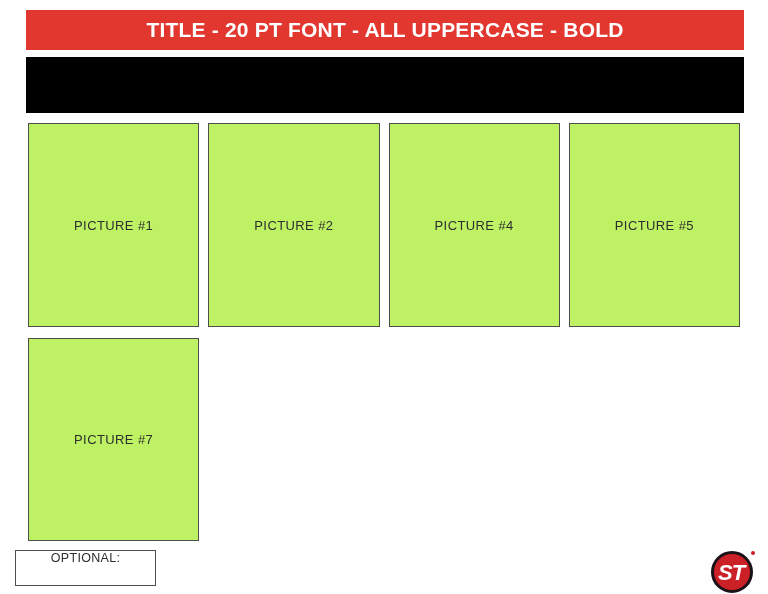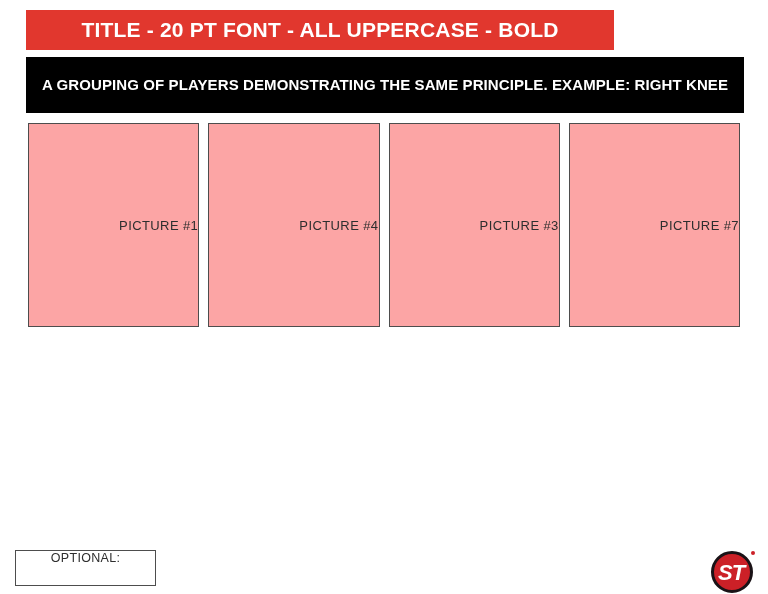--- a/index.html
+++ b/index.html
@@ -11,21 +11,21 @@
     height: 594px;
     background: #ffffff;
     position: relative;
     overflow: hidden;
     font-family: "Liberation Sans", sans-serif;
   }
   .title-bar {
     position: absolute;
     left: 26px;
     top: 10px;
-    width: 588px;
+    width: 718px;
     height: 40px;
     background: var(--title_bg, #e1372e);
     color: var(--banner_text, #ffffff);
     display: flex;
     align-items: center;
     justify-content: center;
     font-size: 21px;
     font-weight: bold;
     letter-spacing: 0.2px;
     white-space: pre;
@@ -57,24 +57,24 @@
     width: 712px;
     display: grid;
     grid-template-columns: repeat(4, 1fr);
     grid-template-rows: 204px 203px;
     column-gap: 9px;
     row-gap: 11px;
   }
   .pic-box {
     box-sizing: border-box;
     border: 1px solid var(--box_border, #4d4d4d);
-    background: #fca5a5;
+    background: #bef264;
     display: flex;
     align-items: center;
-    justify-content: flex-end;
+    justify-content: center;
   }
   .pic-label {
     font-size: 13px;
     color: var(--label_text, #2e2e2e);
     letter-spacing: 0.4px;
   }
   .optional-box {
     position: absolute;
     box-sizing: border-box;
     left: 15px;
@@ -103,32 +103,34 @@
   }
 </style>
 </head>
 <body>
 
 <div class="title-bar">
   <span>TITLE - 20 PT FONT - ALL UPPERCASE - BOLD</span>
 </div>
 
 <div class="subtitle-bar">
-  <div class="subtitle-line">A GROUPING OF PLAYERS DEMONSTRATING THE SAME PRINCIPLE. EXAMPLE: RIGHT KNEE</div>
 </div>
 
 <div class="picture-grid">
   <div class="pic-box">
     <span class="pic-label">PICTURE #1</span>
   </div>
   <div class="pic-box">
+    <span class="pic-label">PICTURE #2</span>
+  </div>
+  <div class="pic-box">
     <span class="pic-label">PICTURE #4</span>
   </div>
   <div class="pic-box">
-    <span class="pic-label">PICTURE #3</span>
+    <span class="pic-label">PICTURE #5</span>
   </div>
   <div class="pic-box">
     <span class="pic-label">PICTURE #7</span>
   </div>
 </div>
 
 <div class="optional-box">
   <div class="optional-line">OPTIONAL:</div>
 </div>
 

